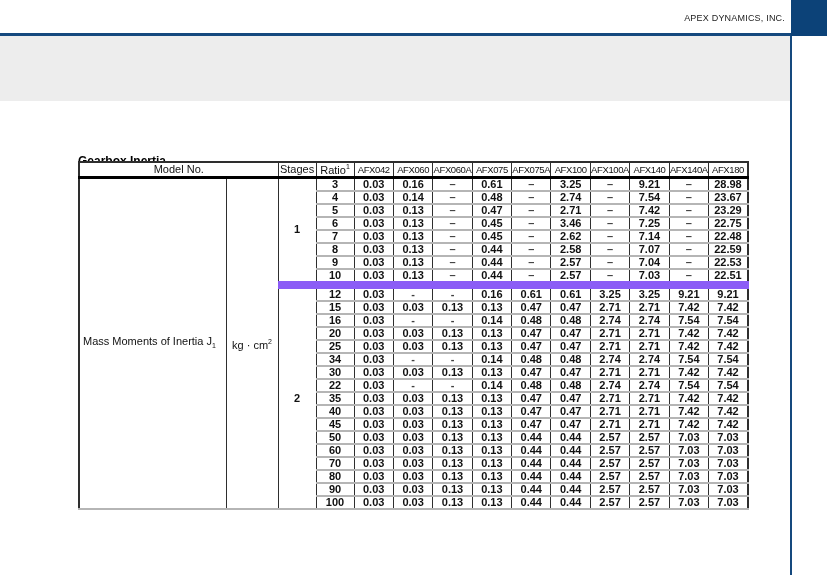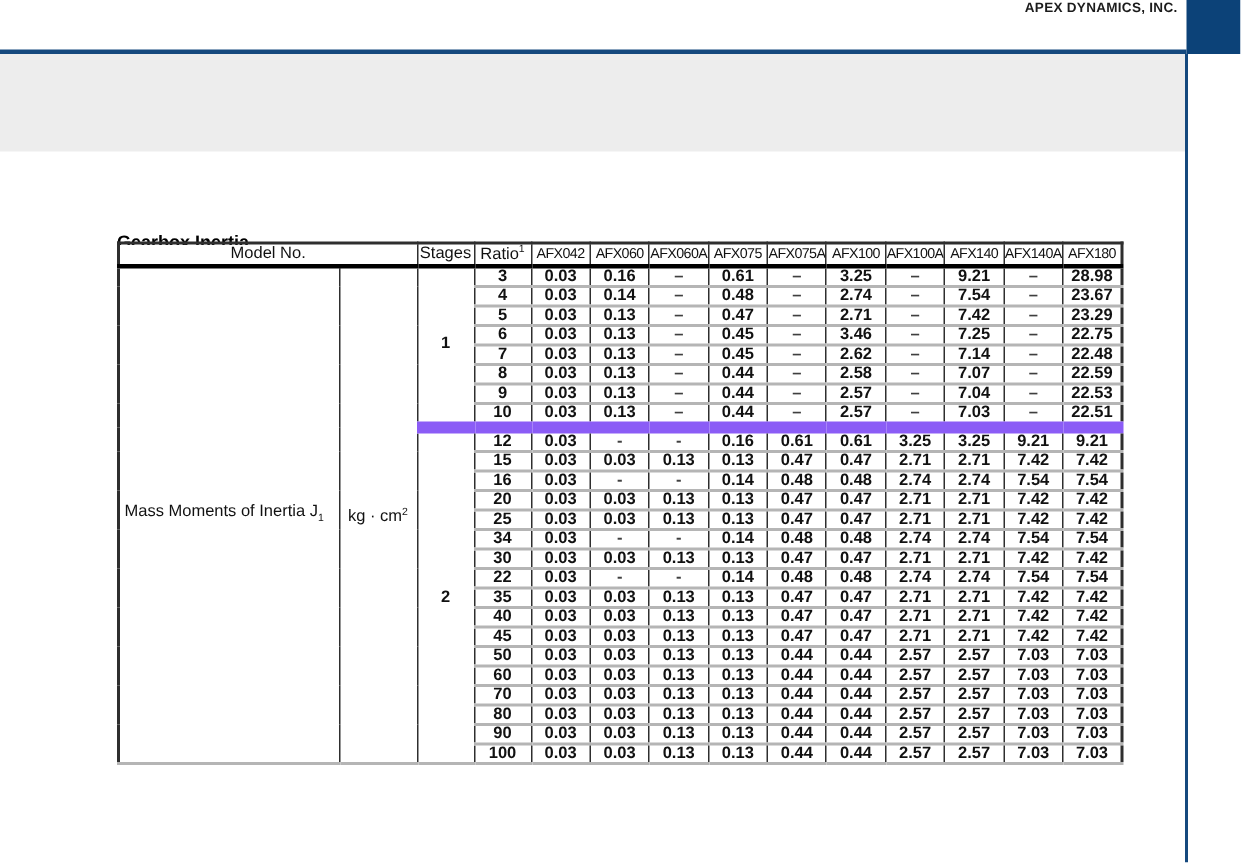--- a/index.html
+++ b/index.html
@@ -1,22 +1,22 @@
 <!DOCTYPE html>
 <html><head>
 <meta charset="utf-8">
 <style>
   * { margin: 0; padding: 0; box-sizing: border-box; }
   html, body { width: 827px; height: 575px; background: #ffffff; overflow: hidden; }
   body { position: relative; font-family: "Liberation Sans", sans-serif; color: #111; }
 
   
   .brand-text {
-    position: absolute; top: 0; right: 42px;
-    font-size: 9px; font-weight: bold; letter-spacing: 0.2px; color: #1b1b1b;
+    position: absolute; top: 13px; right: 42px;
+    font-size: 9px; font-weight: normal; letter-spacing: 0.2px; color: #1b1b1b;
   }
   .navy-square { position: absolute; top: 0; right: 0; width: 36px; height: 36px; background: #0c4278; }
   .top-rule   { position: absolute; top: 33px; left: 0; width: 791px; height: 3px; background: #15497e; }
   .gray-band  { position: absolute; top: 36px; left: 0; width: 790px; height: 65px; background: #ededed; }
   .right-rule { position: absolute; top: 36px; left: 790px; width: 2px; height: 539px; background: #15497e; }
 
   .page-title {
     position: absolute; top: 154px; left: 78px;
     font-size: 12px; font-weight: bold; color: #000;
   }

